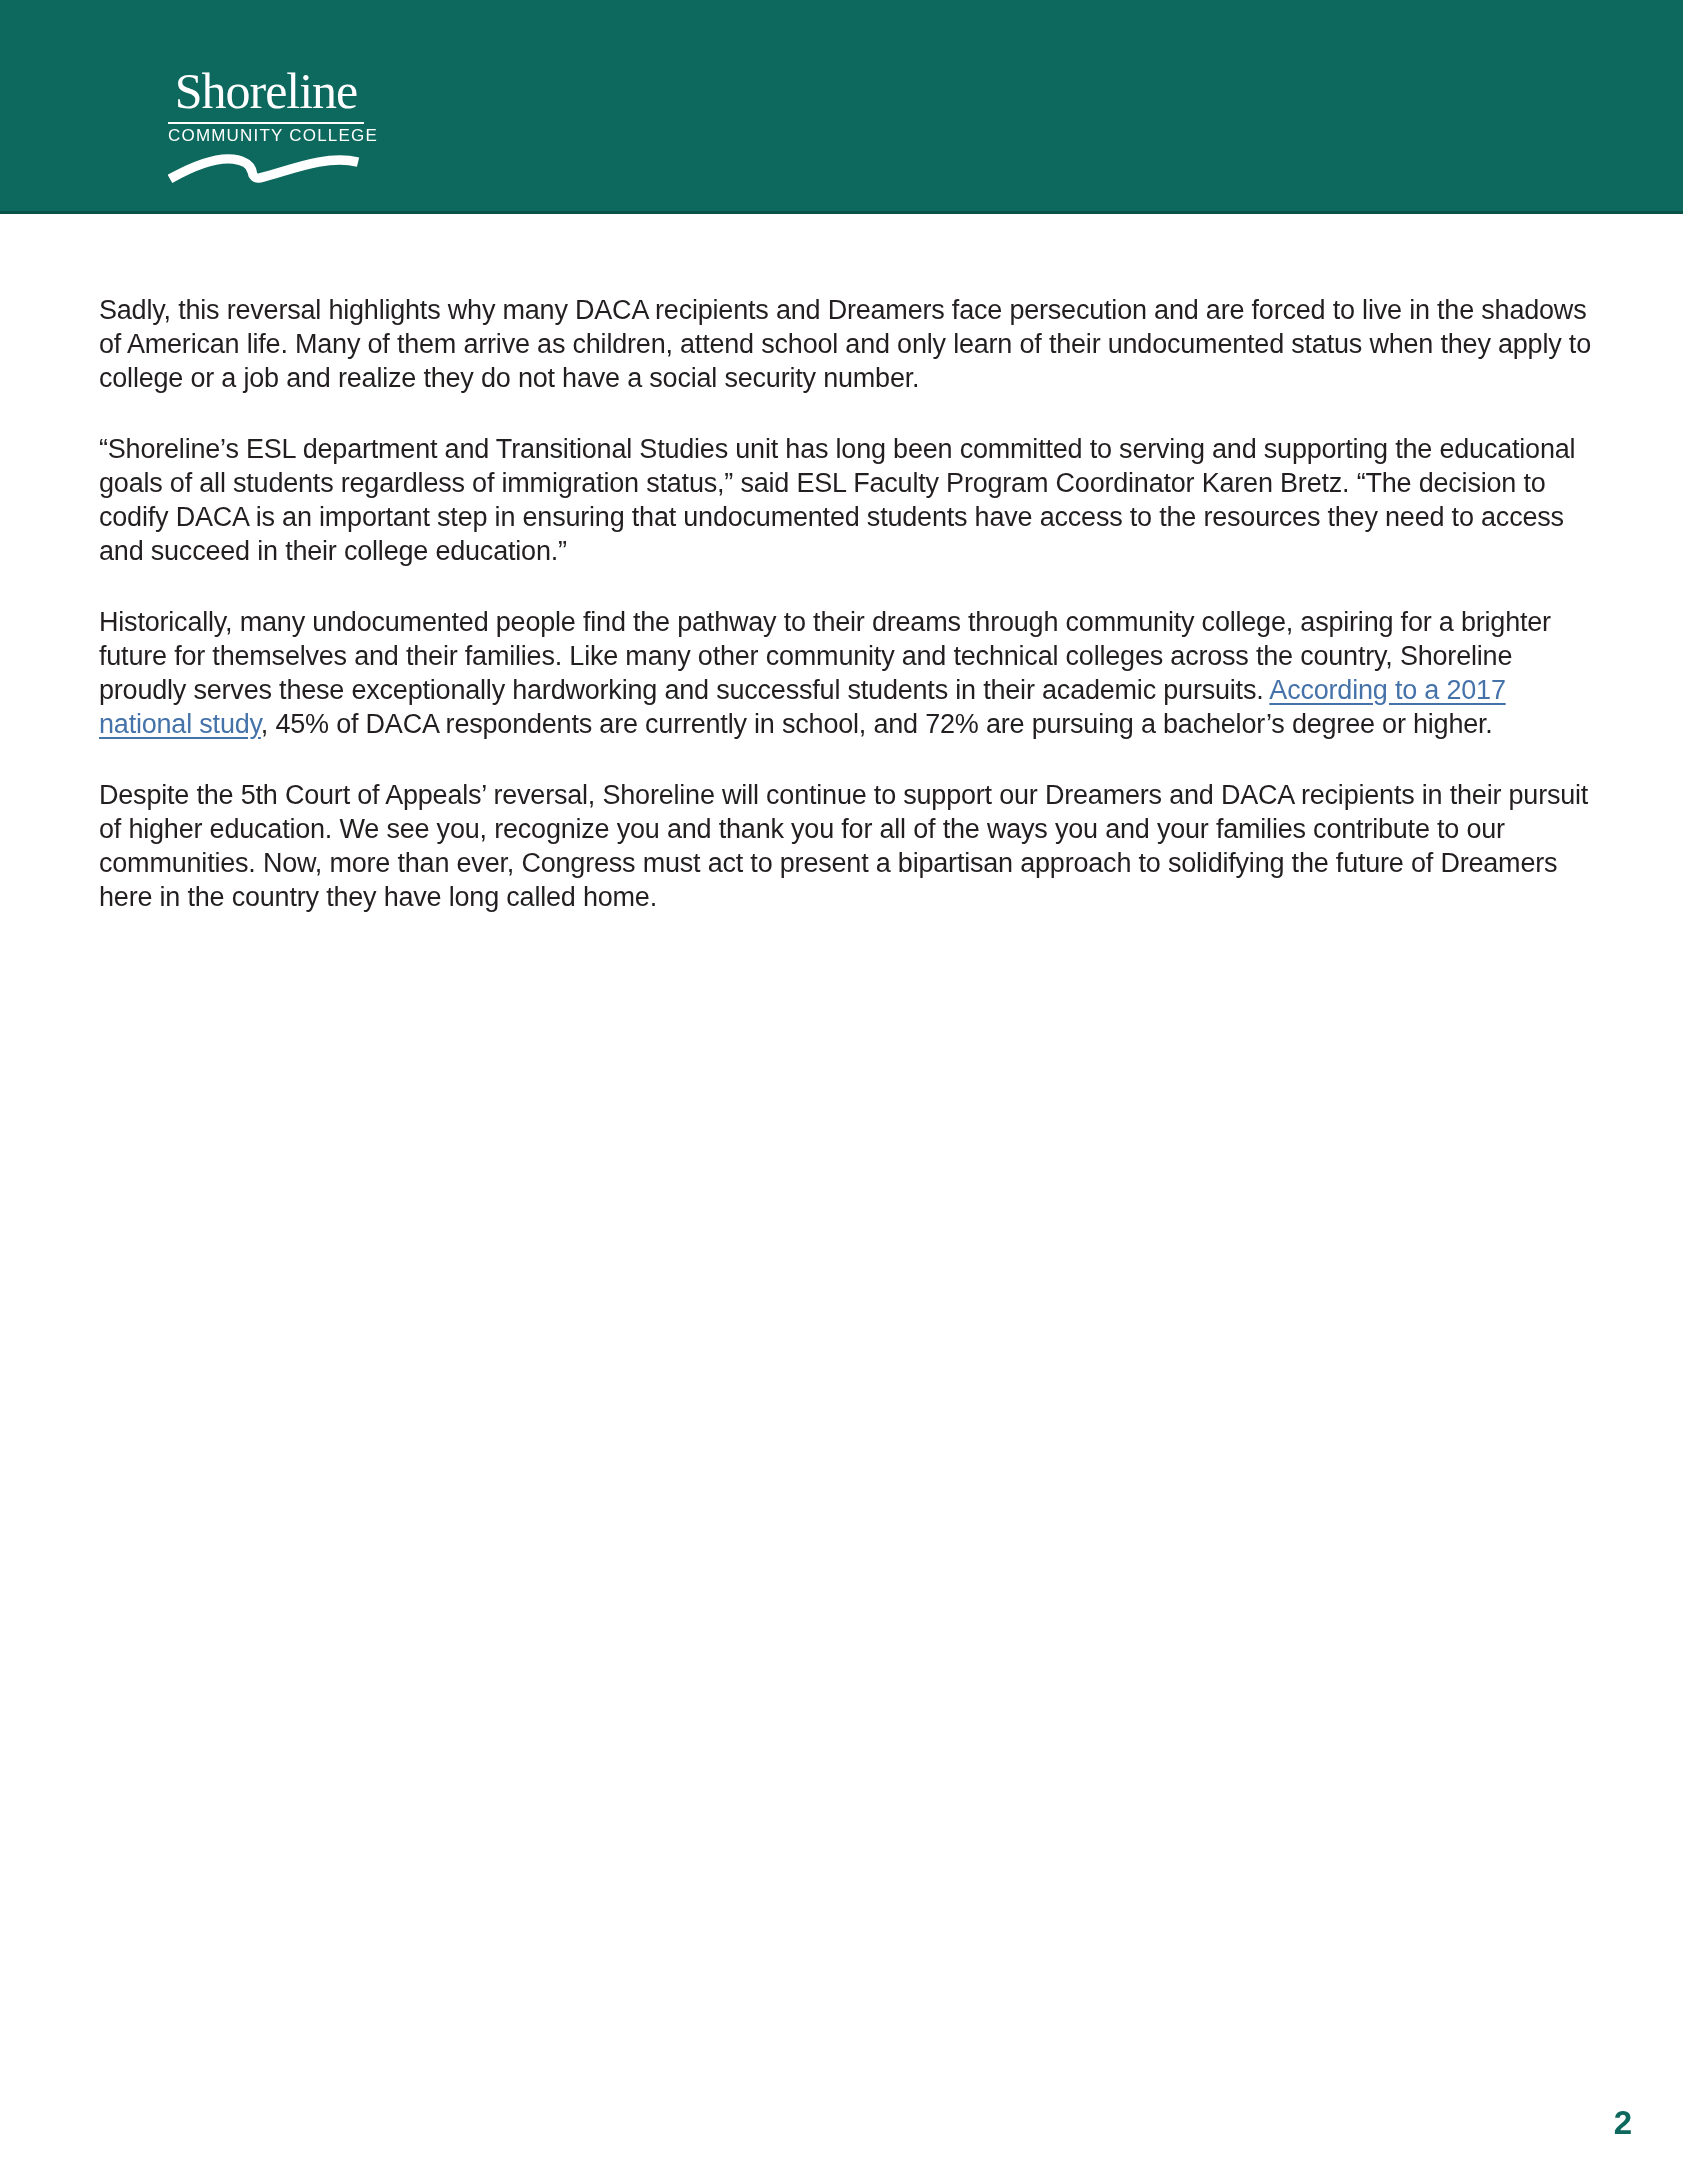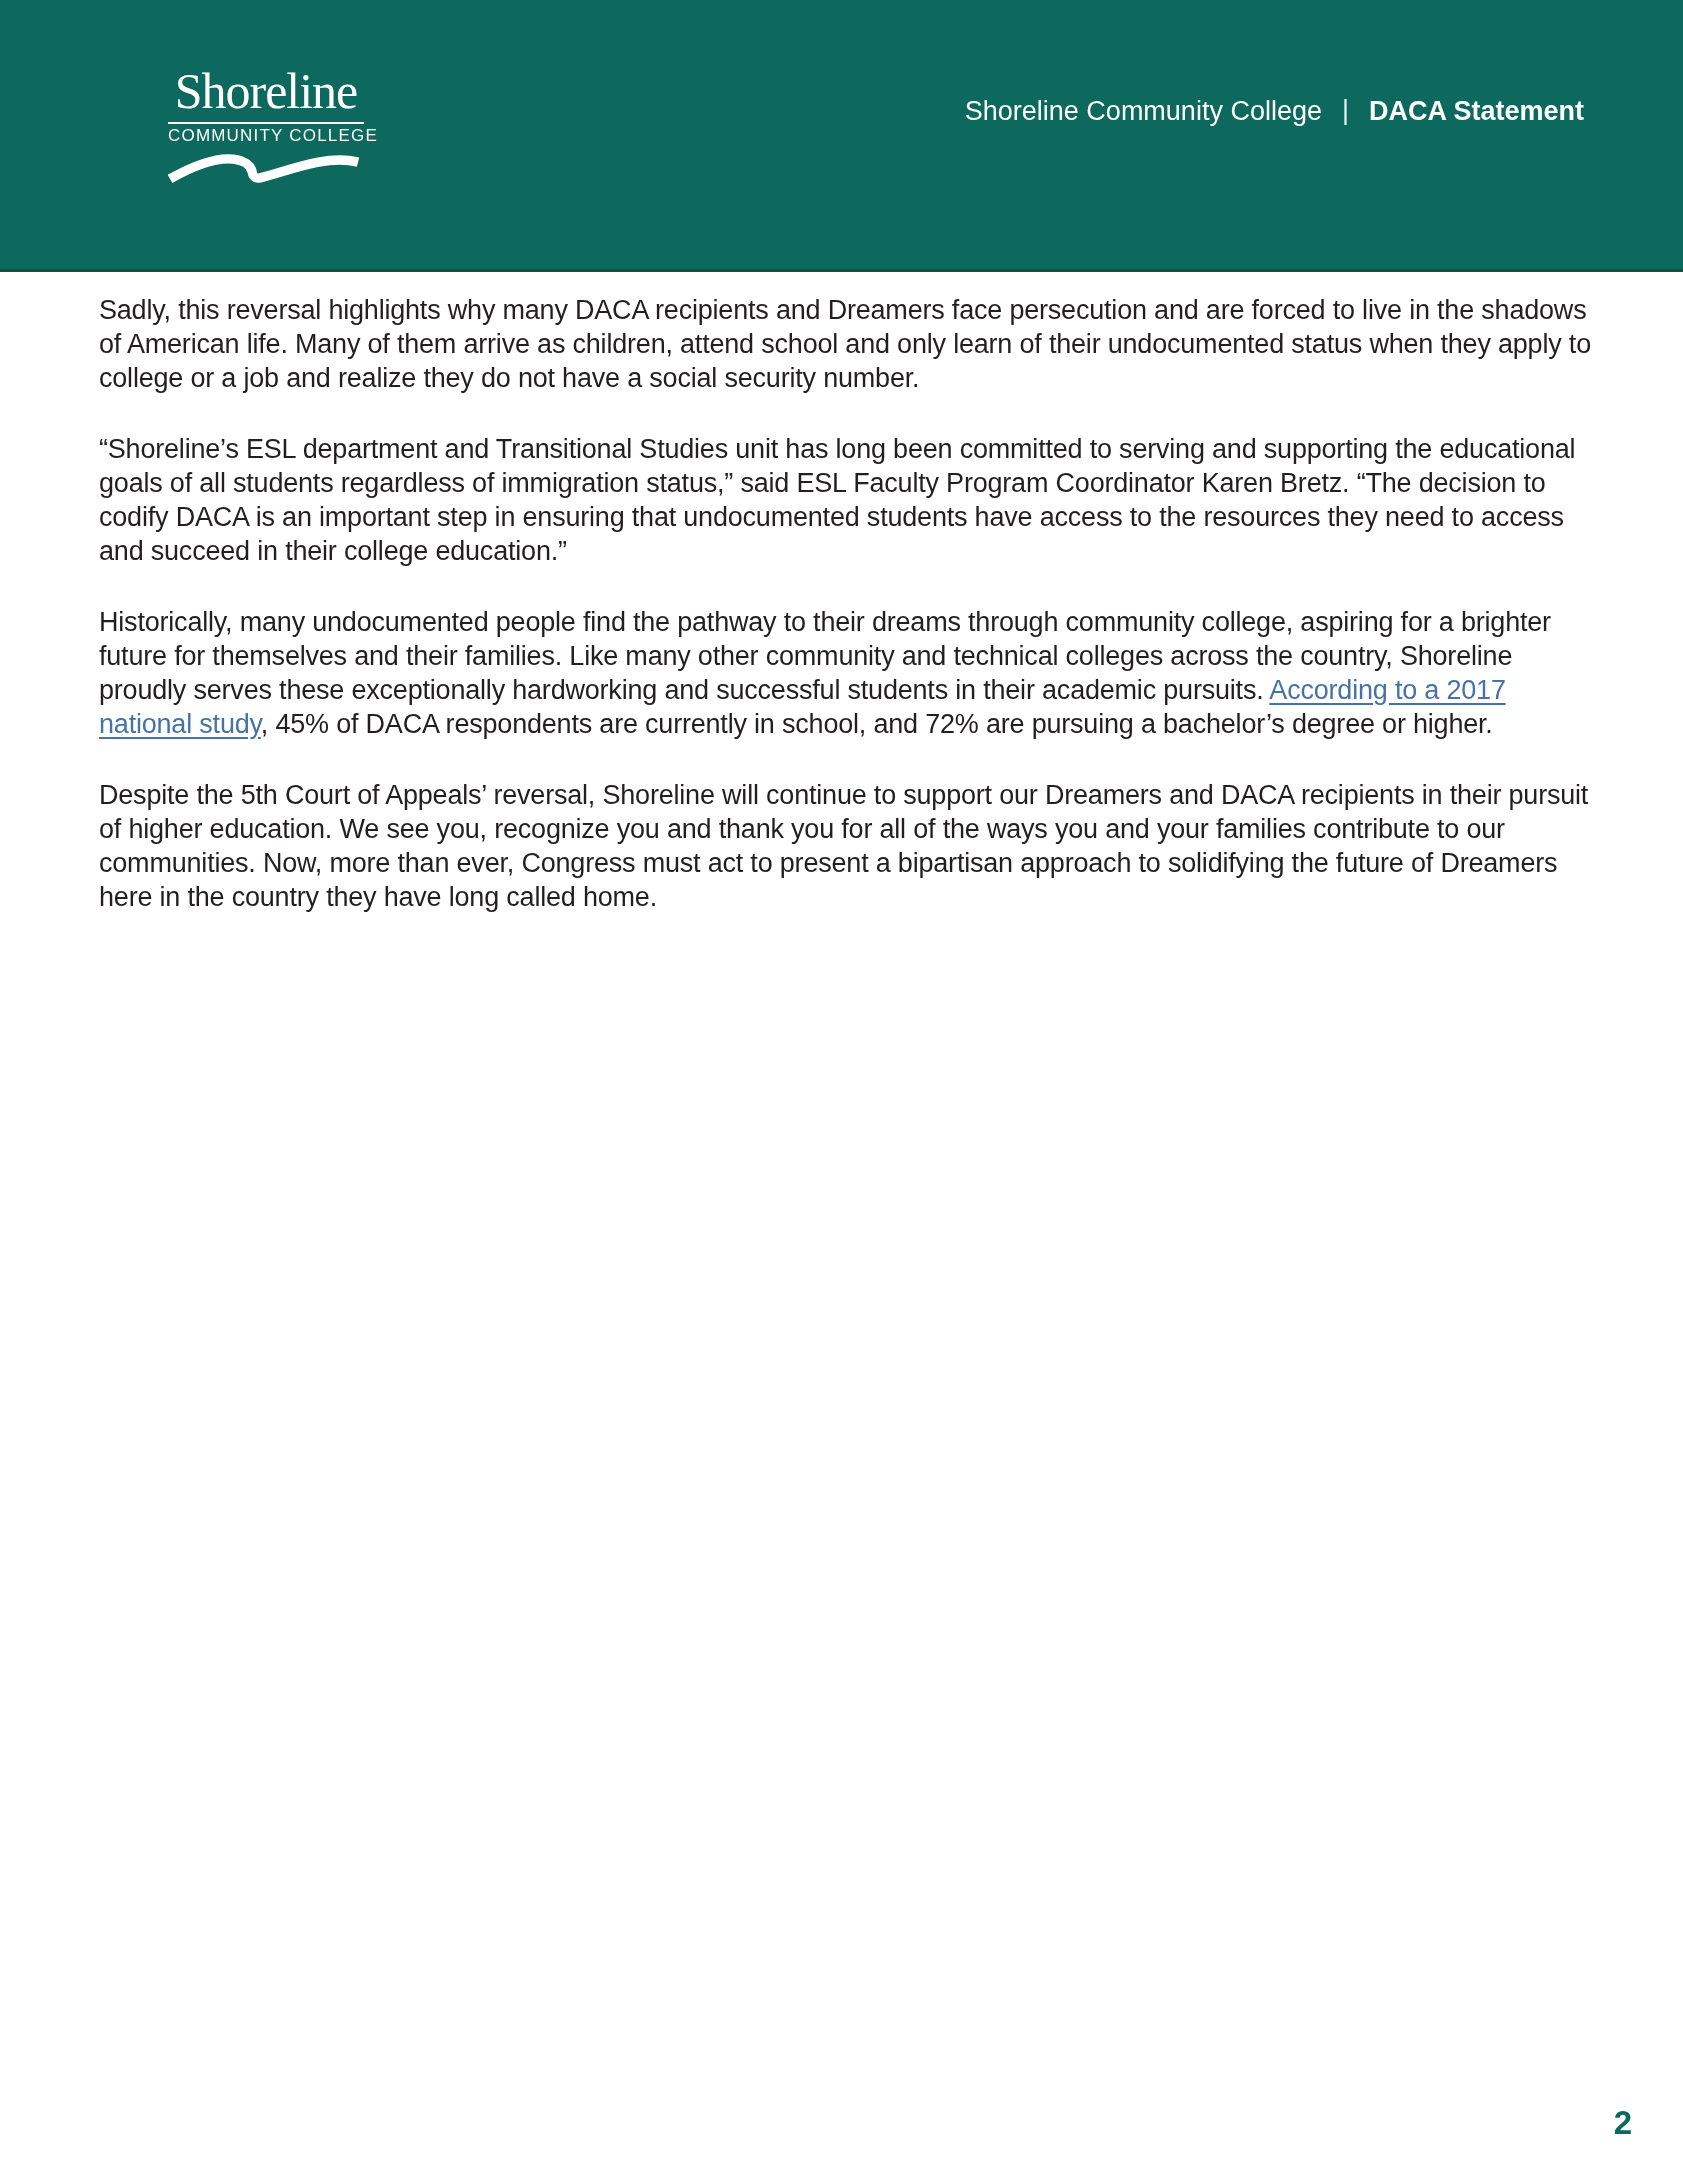--- a/index.html
+++ b/index.html
@@ -15,26 +15,27 @@
     position:relative;
     width:1683px;height:2178px;
     background:#ffffff;
     font-family:"Liberation Sans", sans-serif;
     color:var(--body-text);
     overflow:hidden;
   }
   
   .band{
     position:absolute;top:0;left:0;right:0;
-    height:272px;
+    height:214px;
     background:var(--header-teal);
     border-bottom:3px solid var(--header-edge);
     display:flex;
     justify-content:space-between;
     align-items:flex-start;
+    flex-direction:column;
   }
   .logo{
     margin-left:168px;
     margin-top:65px;
     width:196px;
     color:#ffffff;
     text-align:center;
   }
   .logo-word{
     font-family:"Liberation Serif", serif;

